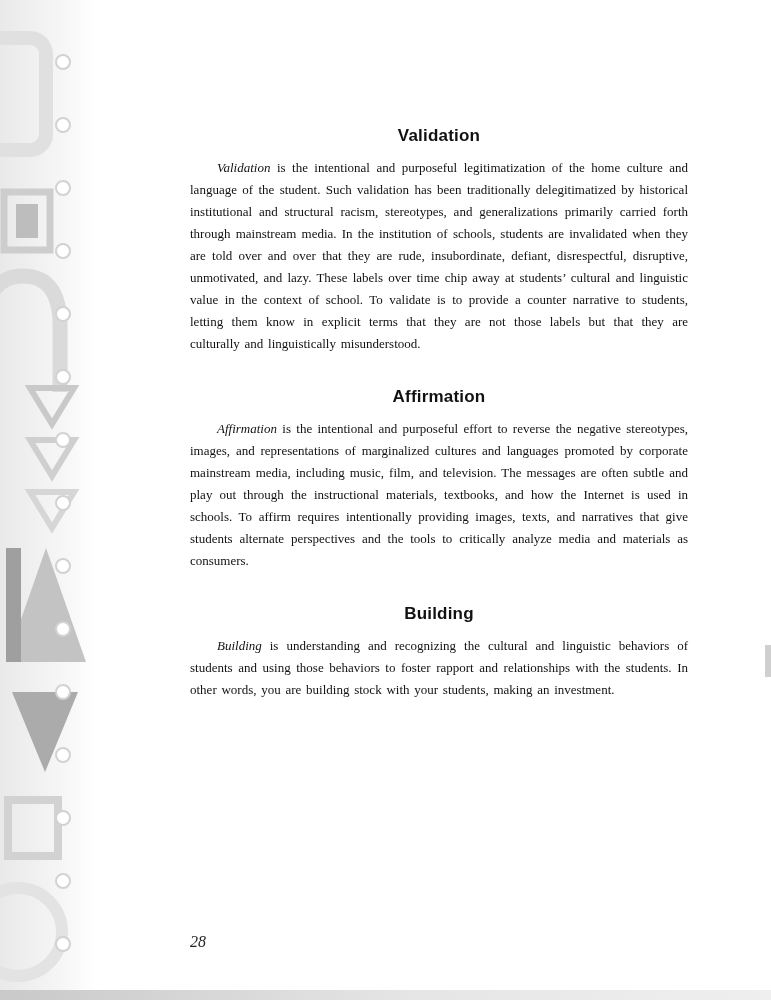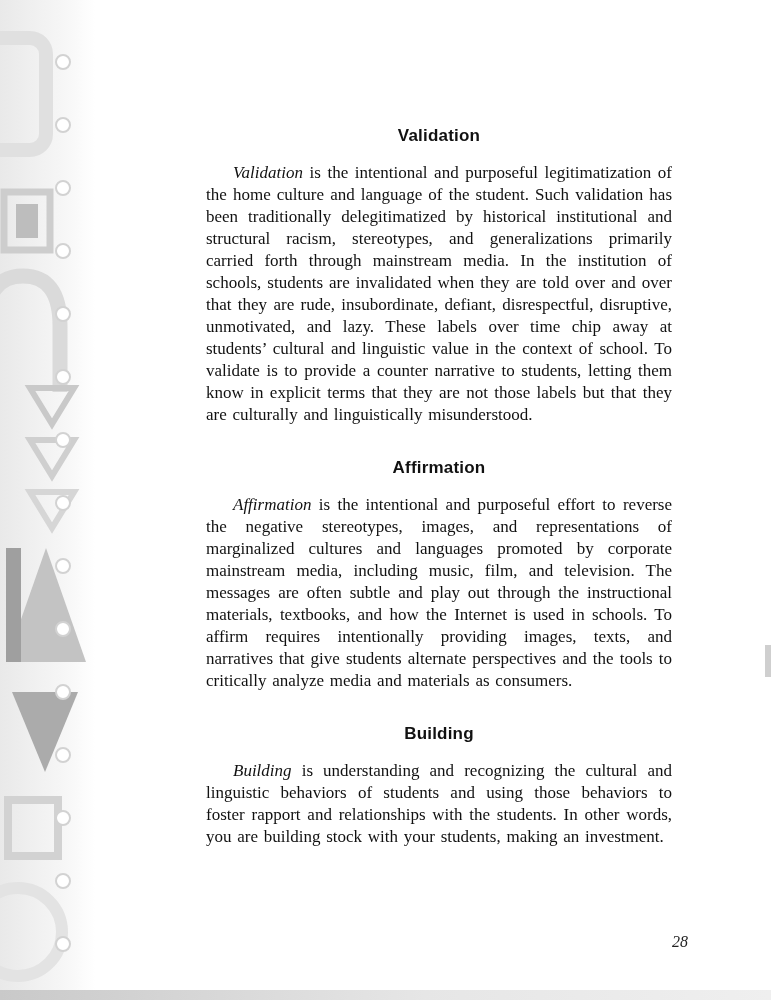--- a/index.html
+++ b/index.html
@@ -38,34 +38,34 @@
   .section-heading {
     font-family: "Liberation Sans", sans-serif;
     font-weight: bold;
     font-size: 17px;
     letter-spacing: 0.2px;
     text-align: center;
     margin: 32px 0 11px 0;
   }
   .section:first-child .section-heading { margin-top: 0; }
   .body-para {
-    font-size: 17px;
+    font-size: 13px;
     line-height: 22px;
     text-align: justify;
     text-indent: 27px;
-    margin: 16px;
+    margin: 0;
     word-spacing: 1.5px;
   }
   .term { font-style: italic; }
   .page-number {
     position: absolute;
     left: 190px;
     top: 933px;
     width: 498px;
-    text-align: right;
+    text-align: left;
     font-size: 16px;
     font-style: italic;
     color: #222222;
   }
 </style>
 </head>
 <body>
 
 <div class="page">
 

